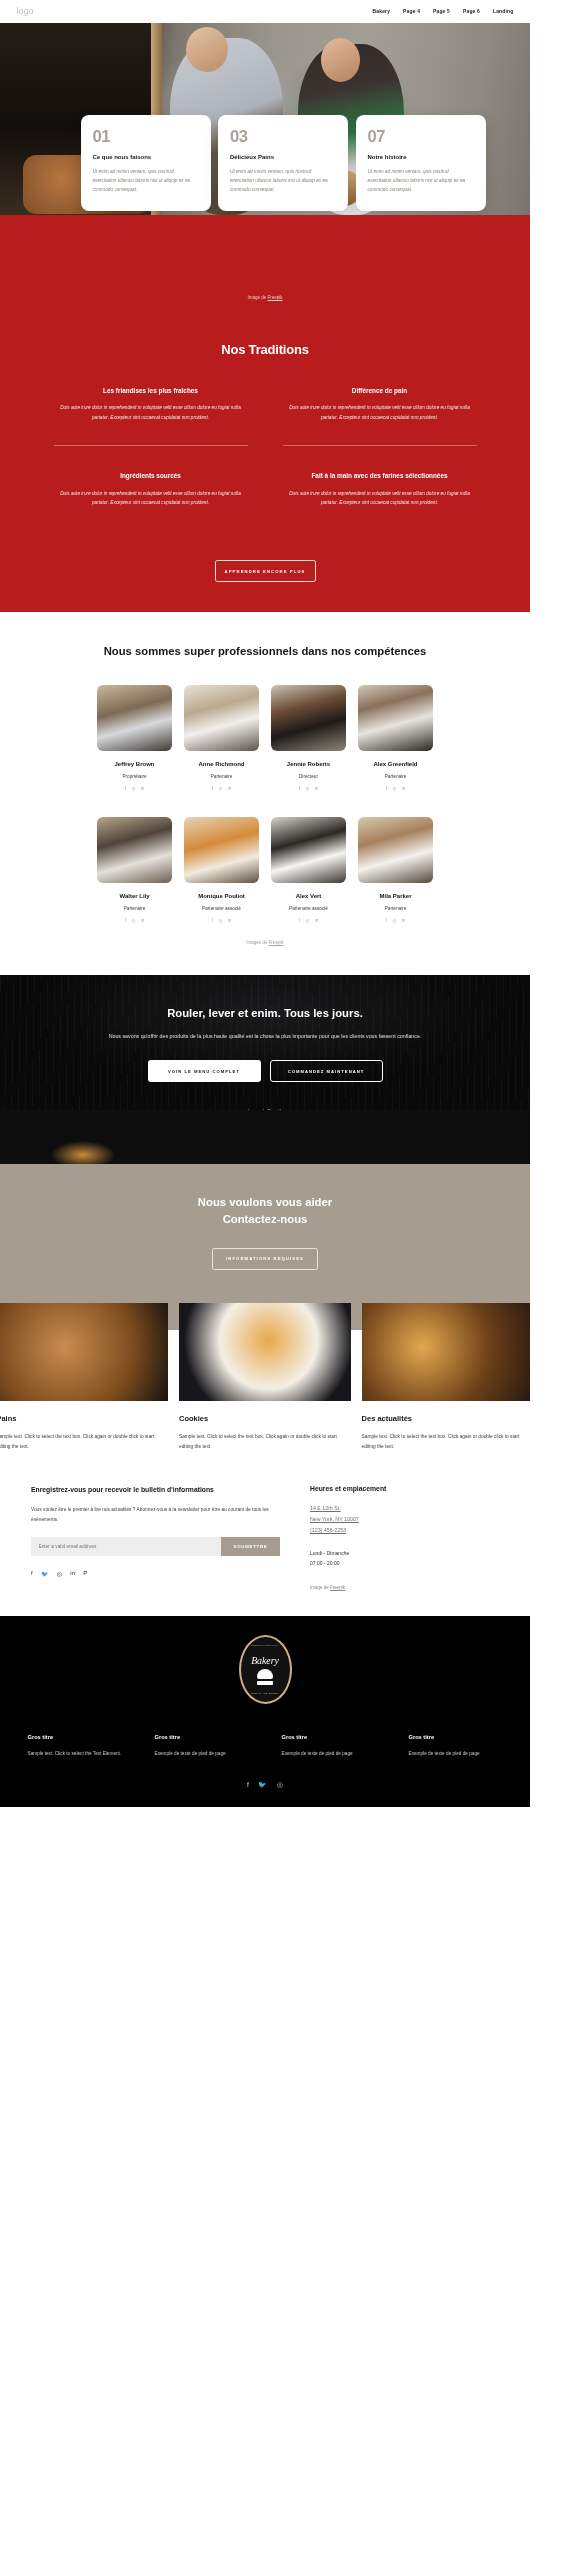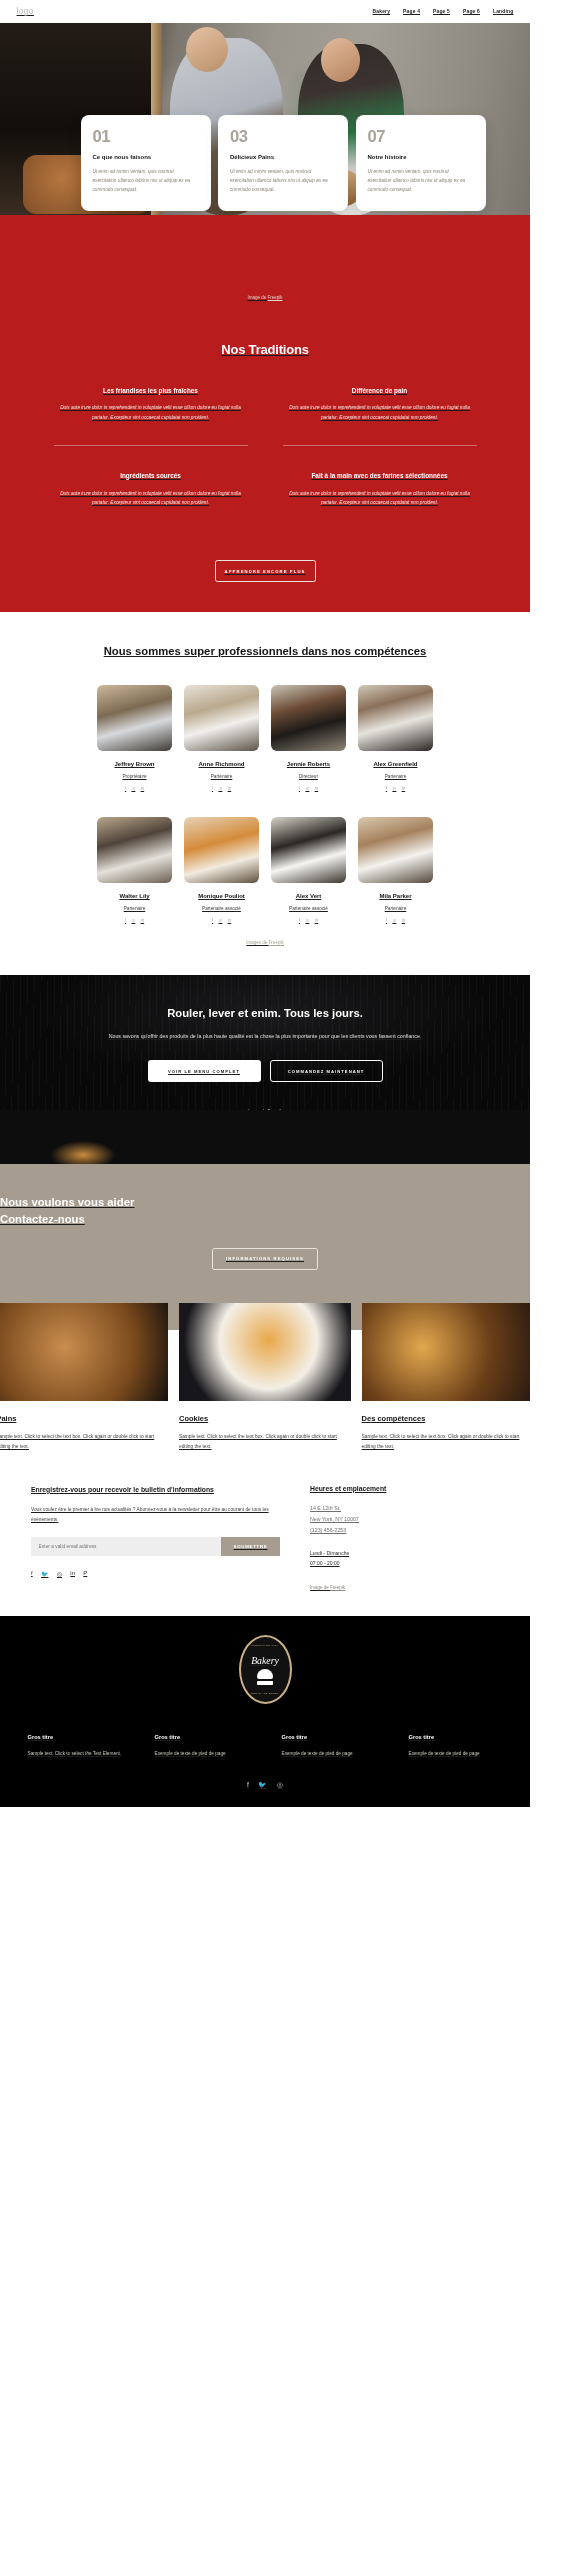--- a/index.html
+++ b/index.html
@@ -3,21 +3,21 @@
 <meta charset="utf-8">
 <style>
   * { margin:0; padding:0; box-sizing:border-box; }
   html,body { width:566px; }
   body {
     font-family:"Liberation Sans", sans-serif;
     background:#ffffff;
     color:#1c1c1c;
     -webkit-font-smoothing:antialiased;
   }
-  .page { width:530px; position:relative; overflow:hidden;text-decoration:underline; }
+  .page { width:530px; position:relative; overflow:hidden; }
 
   
   .navbar {
     height:22.6px; background:#fff; display:flex; align-items:center;
     padding:0 16.6px; justify-content:space-between;
   }
   .logo { font-size:8.3px; color:#b9b9b9; letter-spacing:0.4px; }
   .navlinks { display:flex; gap:13px; }
   .navlinks a { font-size:4.9px; font-weight:bold; color:#191919; text-decoration:none; letter-spacing:0.2px; }
 
@@ -127,21 +127,21 @@
       radial-gradient(ellipse 38px 16.6px at 302px 44px,#e6e2d8,#0d0d0e 72%),
       radial-gradient(ellipse 49px 19.6px at 423px 48px,#b27a33,#0d0d0e 72%),
       radial-gradient(ellipse 42px 18px at 521px 45px,#d6a24d,#0d0d0e 72%),
       #0d0d0e;
   }
   .credit-on-dark { position:absolute; left:0; bottom:50px; width:100%; text-align:center;
     font-size:4.5px; color:#cfc9c0; }
 
   
   .contact-band { background:#a69d90; padding:30px 0 33px 0; }
-  .contact-band h2 { text-align:left; font-size:11.3px; font-weight:bold; color:#fff; line-height:1.45; }
+  .contact-band h2 { text-align:center; font-size:11.3px; font-weight:bold; color:#fff; line-height:1.45; }
 
   
   .products-bg { position:relative; background:#fff; }
   .band-top { position:absolute; top:0; left:0; width:566px; height:27px; background:#a69d90; }
   .products { position:relative; display:flex; justify-content:center; gap:10.6px; padding-top:0; }
   .pcard { width:172px; }
   .pimg { width:172px; height:98px; }
   .p1{background:radial-gradient(circle at 40% 45%,#c98d4e,#7a4a1d 60%,#15110d 100%);}
   .p2{background:radial-gradient(circle at 52% 38%,#e8a84b,#f3efe6 45%,#17161a 78%);}
   .p3{background:radial-gradient(circle at 35% 45%,#e2a84e,#6b3f18 55%,#241710 100%);}
@@ -383,21 +383,21 @@
         <div class="ptitle">Pains</div>
         <div class="ptext">Sample text. Click to select the text box. Click again or double click to start editing the text.</div>
       </div>
       <div class="pcard">
         <div class="pimg p2"></div>
         <div class="ptitle">Cookies</div>
         <div class="ptext">Sample text. Click to select the text box. Click again or double click to start editing the text.</div>
       </div>
       <div class="pcard">
         <div class="pimg p3"></div>
-        <div class="ptitle">Des compétences</div>
+        <div class="ptitle">Des actualités</div>
         <div class="ptext">Sample text. Click to select the text box. Click again or double click to start editing the text.</div>
       </div>
     </div>
 
     <div class="nl-wrap">
       <div class="nl">
         <h3>Enregistrez-vous pour recevoir le bulletin d'informations</h3>
         <p>Vous voulez être le premier à lire nos actualités ? Abonnez-vous à la newsletter pour être au courant de tous les événements.</p>
         <div class="nl-form">
           <input type="text" placeholder="Enter a valid email address" style="">

